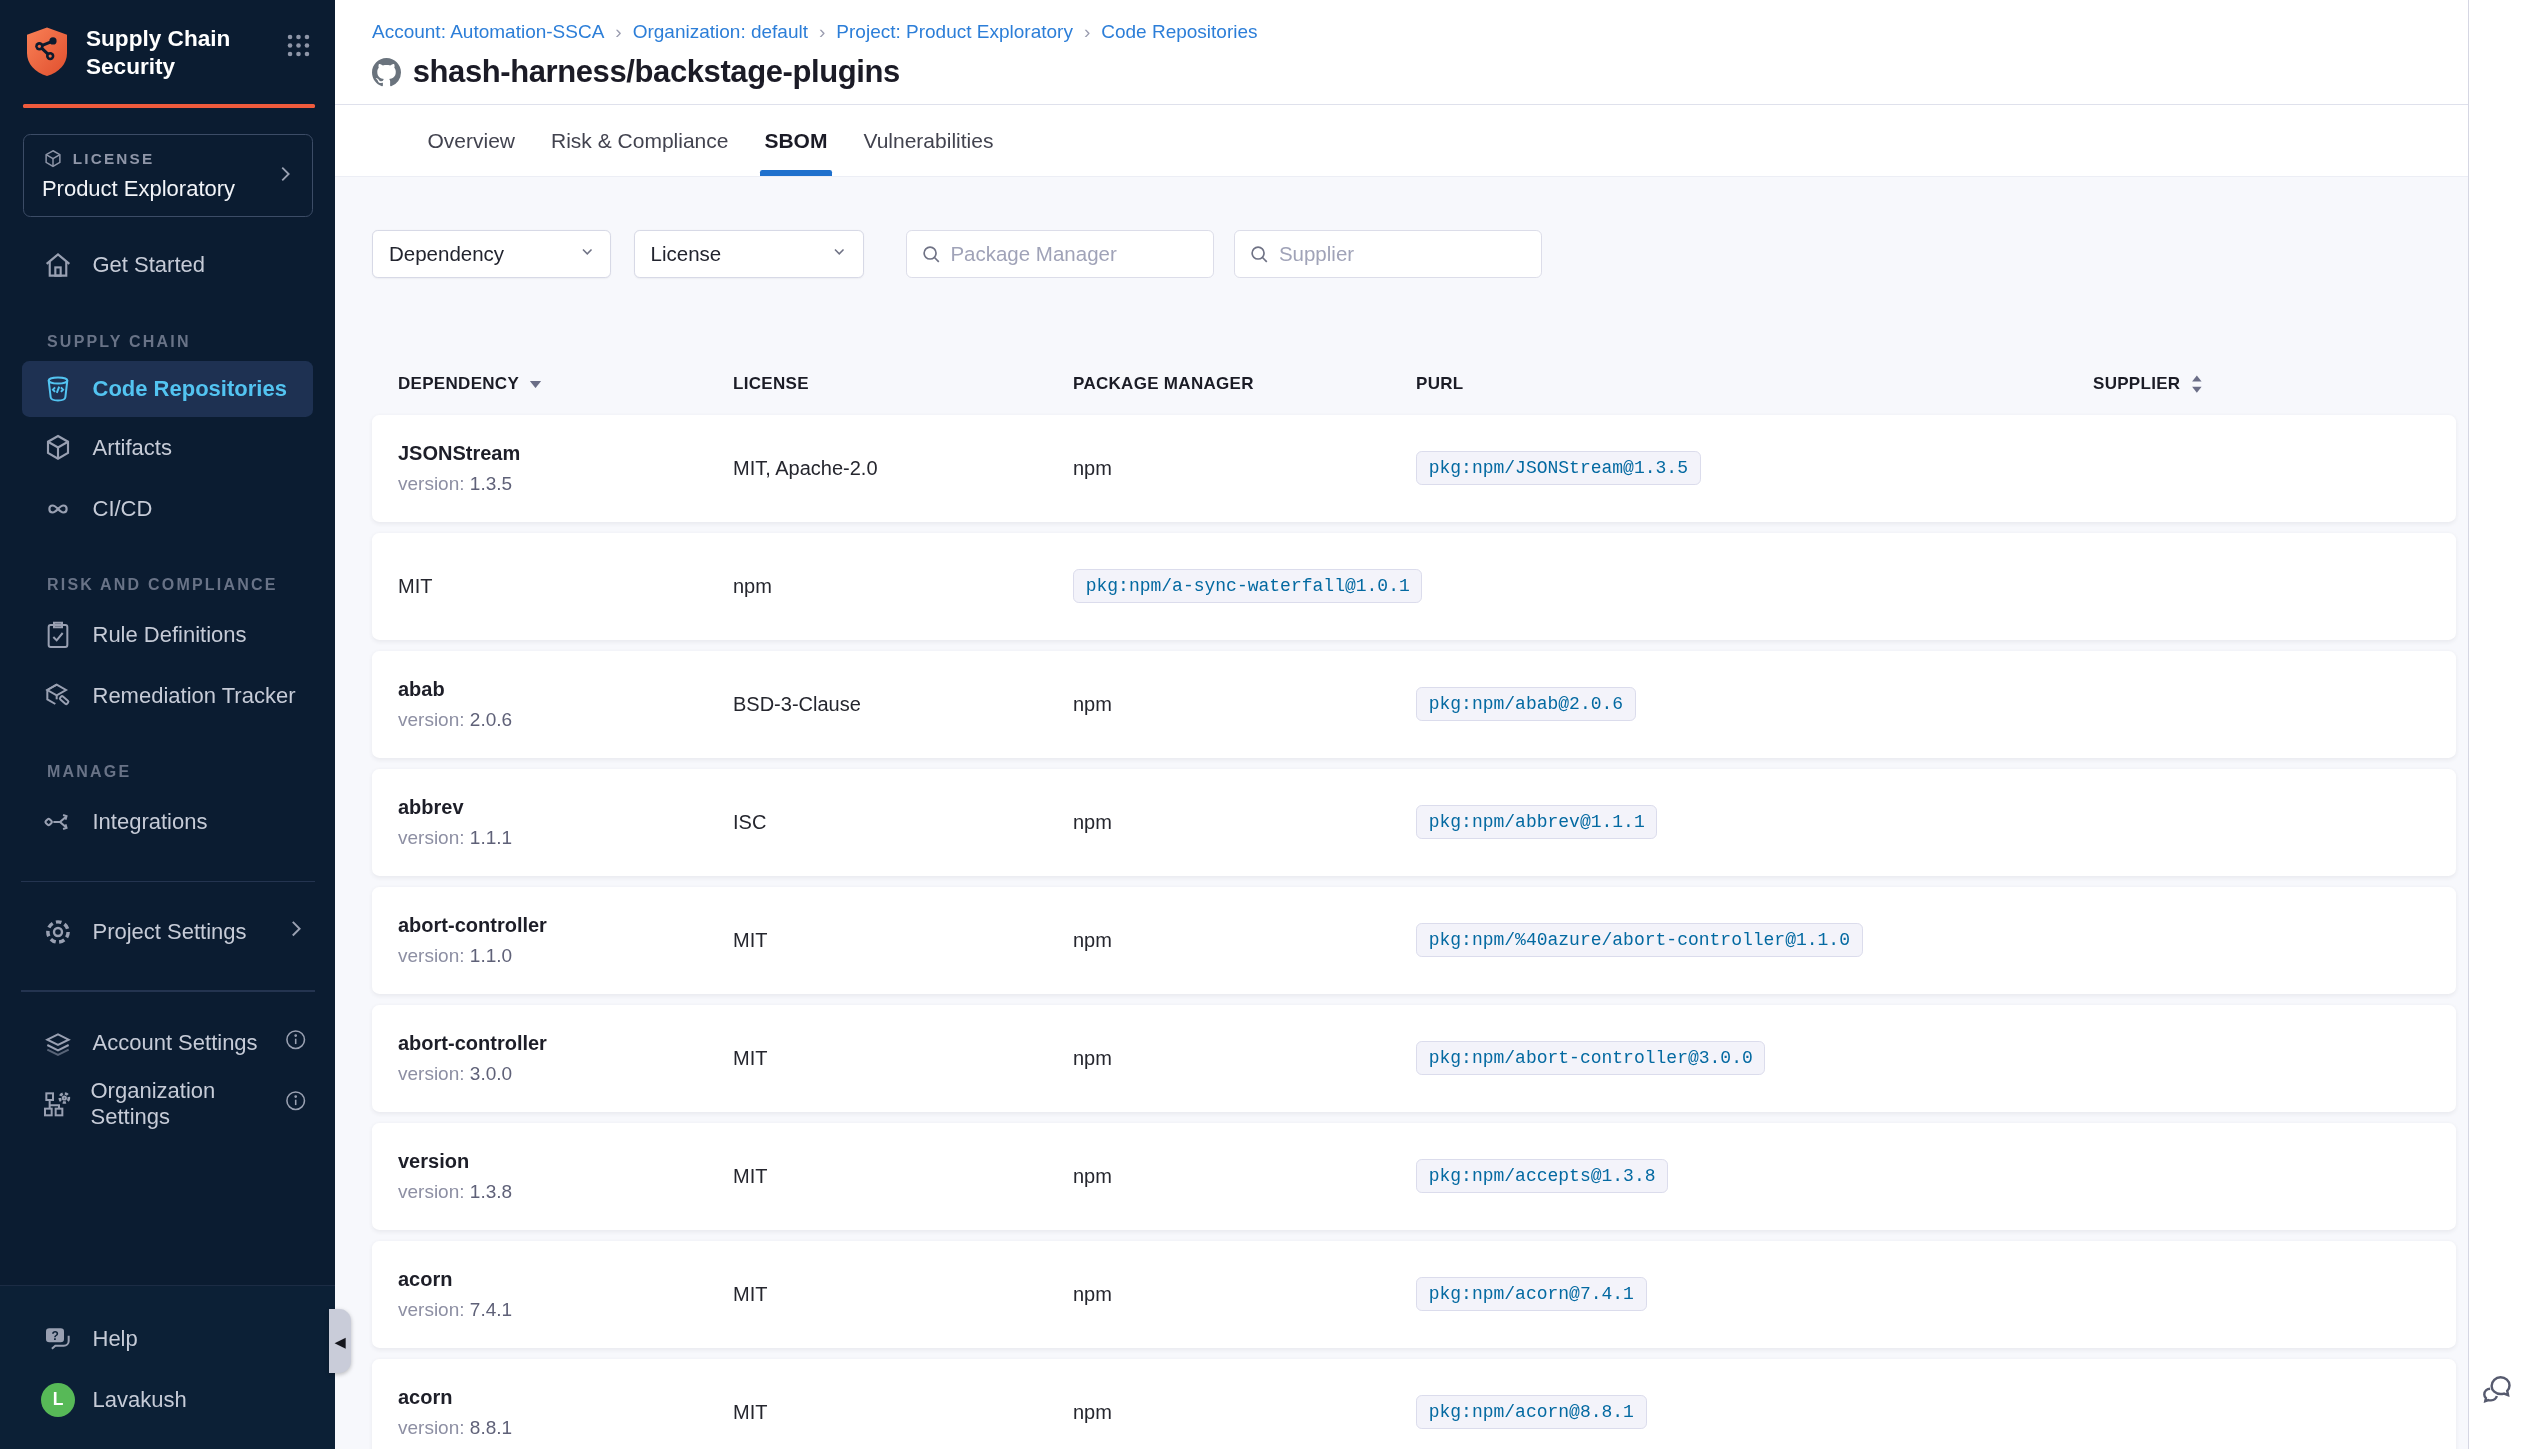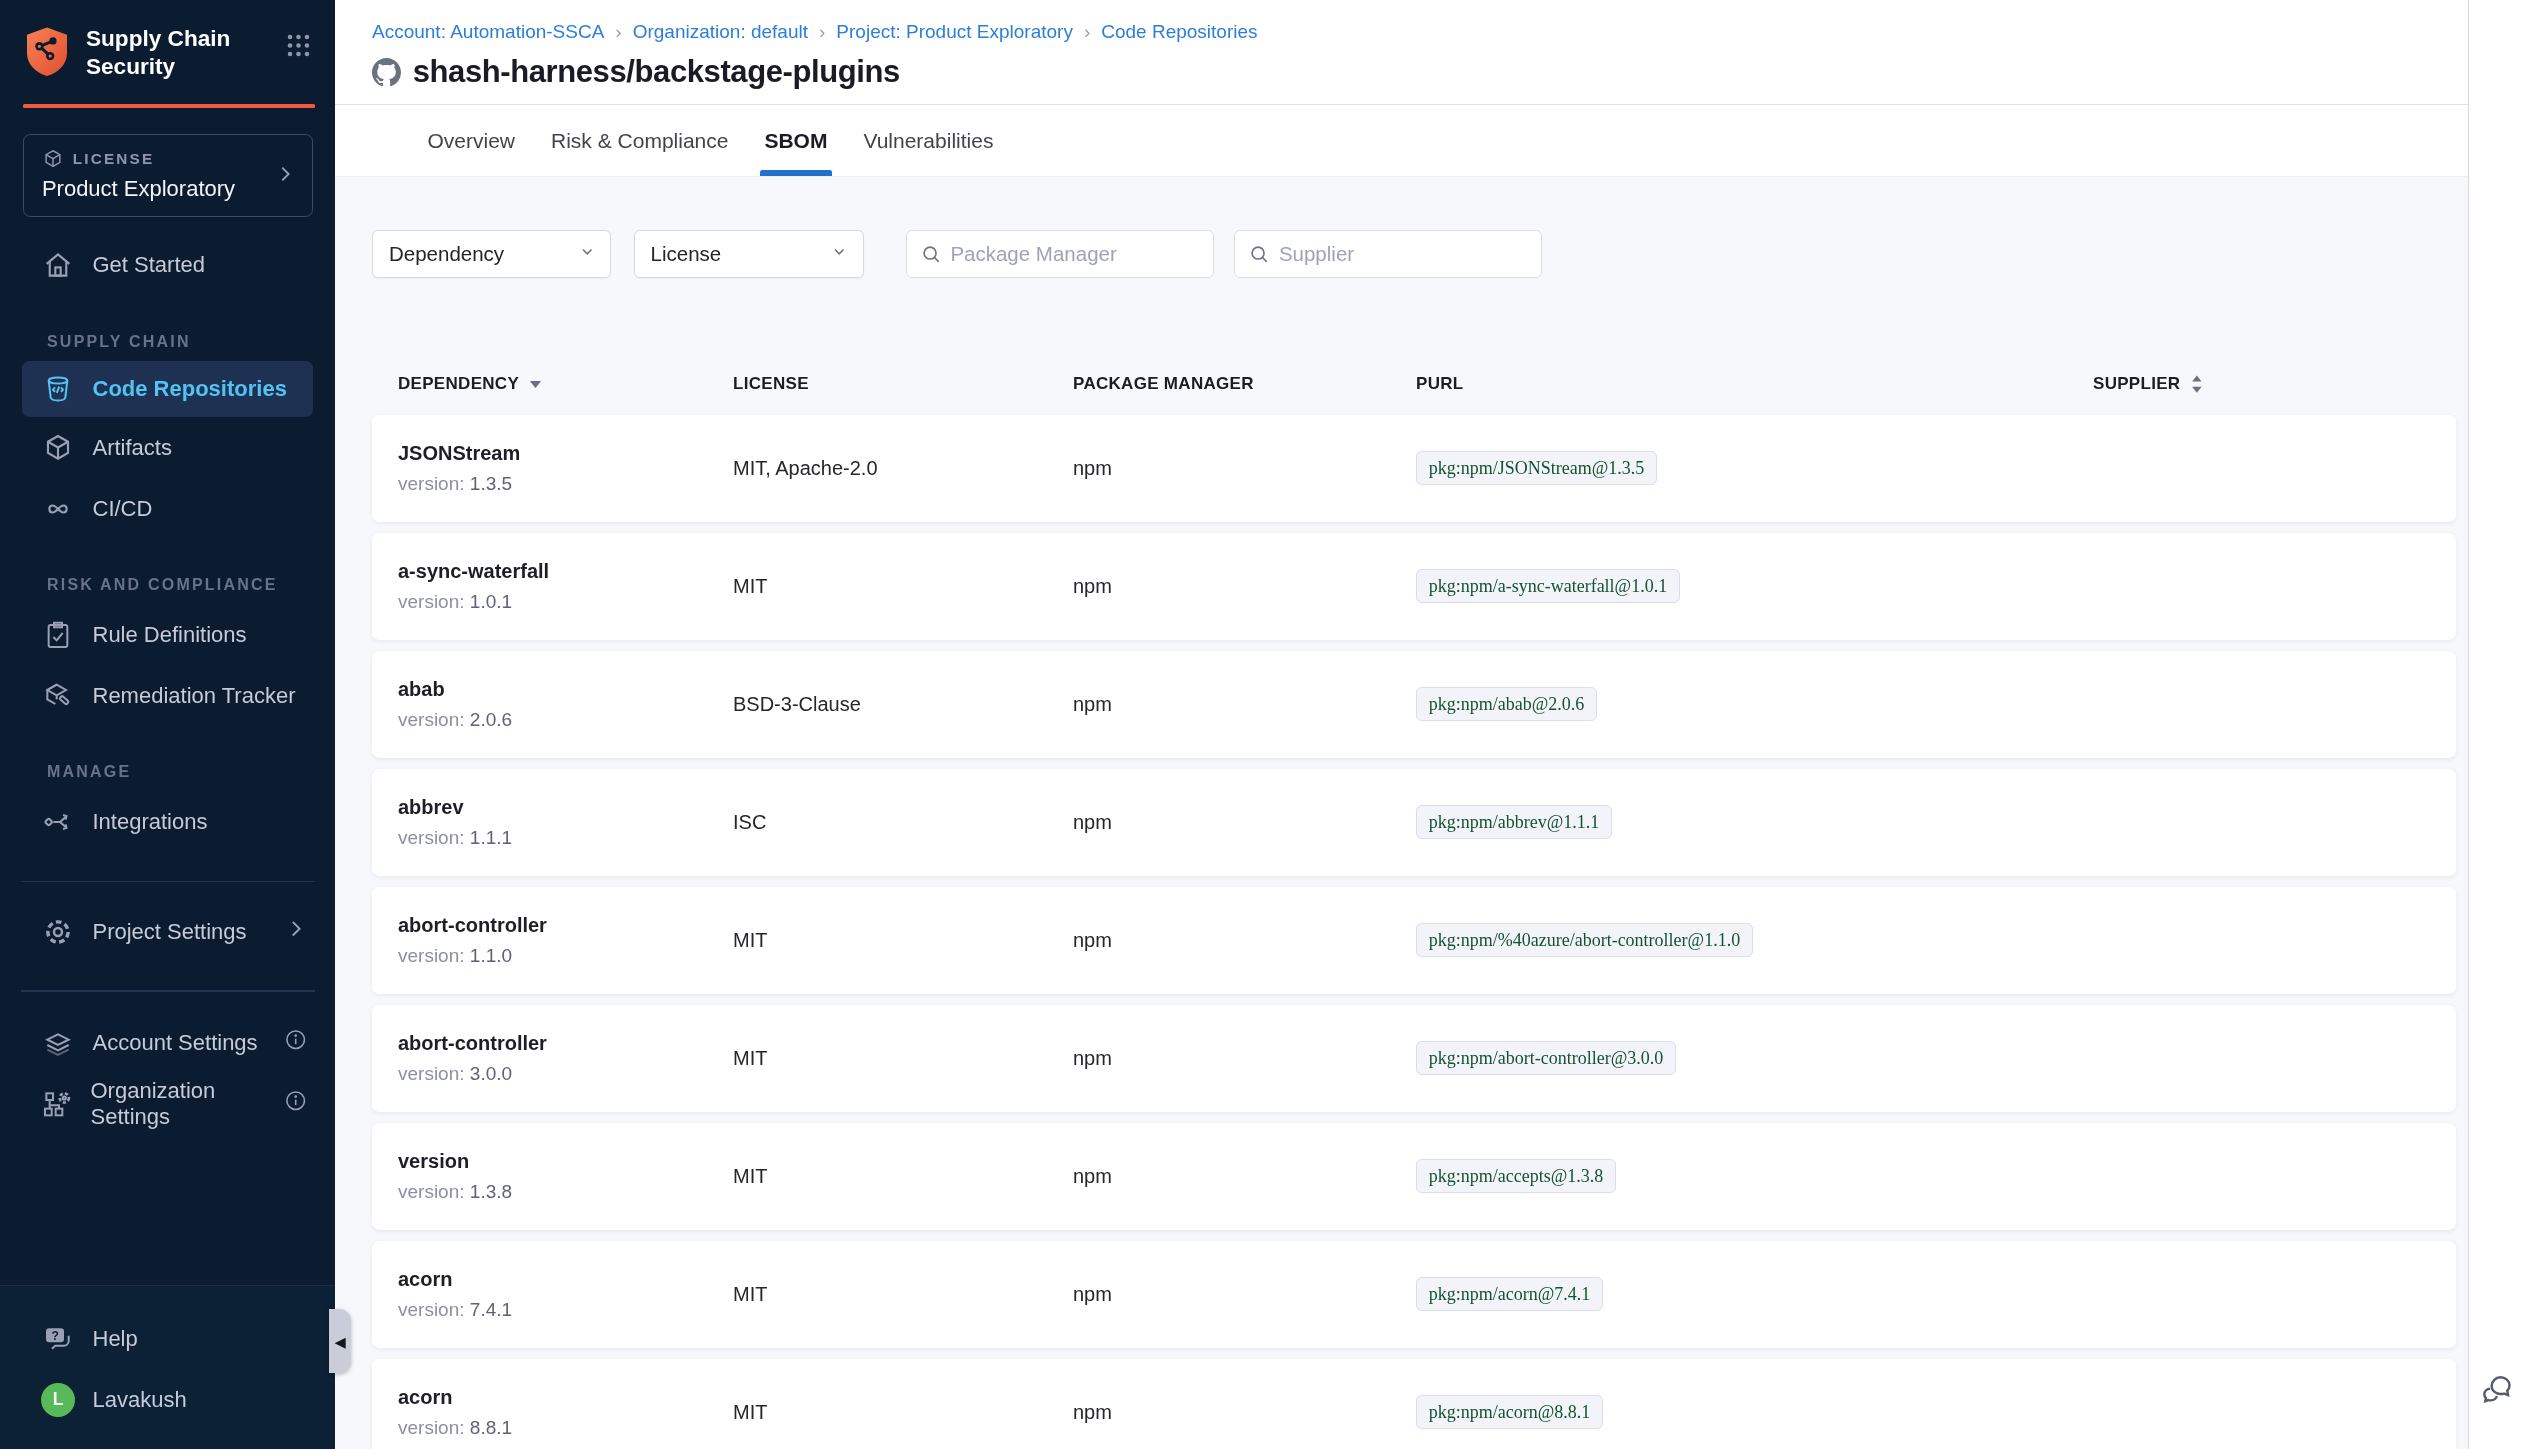--- a/index.html
+++ b/index.html
@@ -96,22 +96,22 @@
 
   .rows { margin-top:20.5px; display:flex; flex-direction:column; gap:11px; width:2084px; }
   .row-card { align-items:center; width:2084px; height:107px; background:#fff;
     border-radius:7.3px; box-shadow:0 1.5px 4.4px rgba(40,41,61,.07); padding-left:26px; cursor:pointer; }
   .dep-cell { display:flex; flex-direction:column; gap:8px; }
   .dep-name { font-size:20px; font-weight:700; color:#1d1e28; }
   .dep-version { font-size:19px; }
   .ver-label { color:#8d8fa3; }
   .ver-value { color:#5f6178; }
   .cell-text { font-size:20px; color:#25262e; }
-  .purl-chip { justify-self:start; font-family:Liberation Serif, serif; font-size:18px;
-    color:#14532d; background:#f3f3fa; border:1.5px solid #dbdcec; border-radius:5.8px;
+  .purl-chip { justify-self:start; font-family:Liberation Mono, monospace; font-size:18px;
+    color:#0369a1; background:#f3f3fa; border:1.5px solid #dbdcec; border-radius:5.8px;
     padding:5.8px 11.7px; white-space:nowrap; }
 
   
   .right-rail { width:57px; background:#fff; border-left:0.7px solid #d5d6e3; position:relative; }
   .chat-fab { position:absolute; right:8.8px; bottom:38px; color:#565a6e; cursor:pointer; }
   .chat-fab svg { width:39px; height:39px; }
 </style>
 </head>
 <body>
 
@@ -447,24 +447,20 @@
             <span class="dep-name">JSONStream</span>
             <span class="dep-version"><span class="ver-label">version:</span> <span class="ver-value">1.3.5</span></span>
           </div>
           <div class="cell-text">MIT, Apache-2.0</div>
           <div class="cell-text">npm</div>
           <div class="purl-chip">pkg:npm/JSONStream@1.3.5</div>
           <div class="cell-text"></div>
         </div>
 
         <div class="row-card grid-cols">
-          <div class="dep-cell">
-            <span class="dep-name">a-sync-waterfall</span>
-            <span class="dep-version"><span class="ver-label">version:</span> <span class="ver-value">1.0.1</span></span>
-          </div>
           <div class="cell-text">MIT</div>
           <div class="cell-text">npm</div>
           <div class="purl-chip">pkg:npm/a-sync-waterfall@1.0.1</div>
           <div class="cell-text"></div>
         </div>
 
         <div class="row-card grid-cols">
           <div class="dep-cell">
             <span class="dep-name">abab</span>
             <span class="dep-version"><span class="ver-label">version:</span> <span class="ver-value">2.0.6</span></span>

